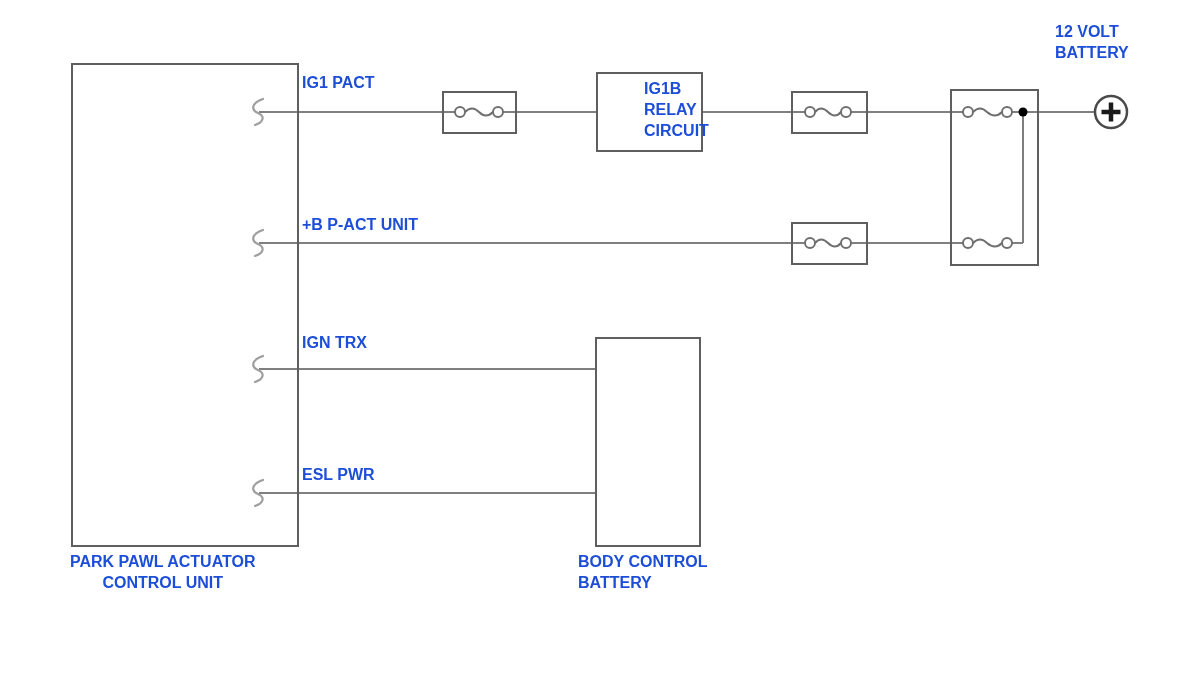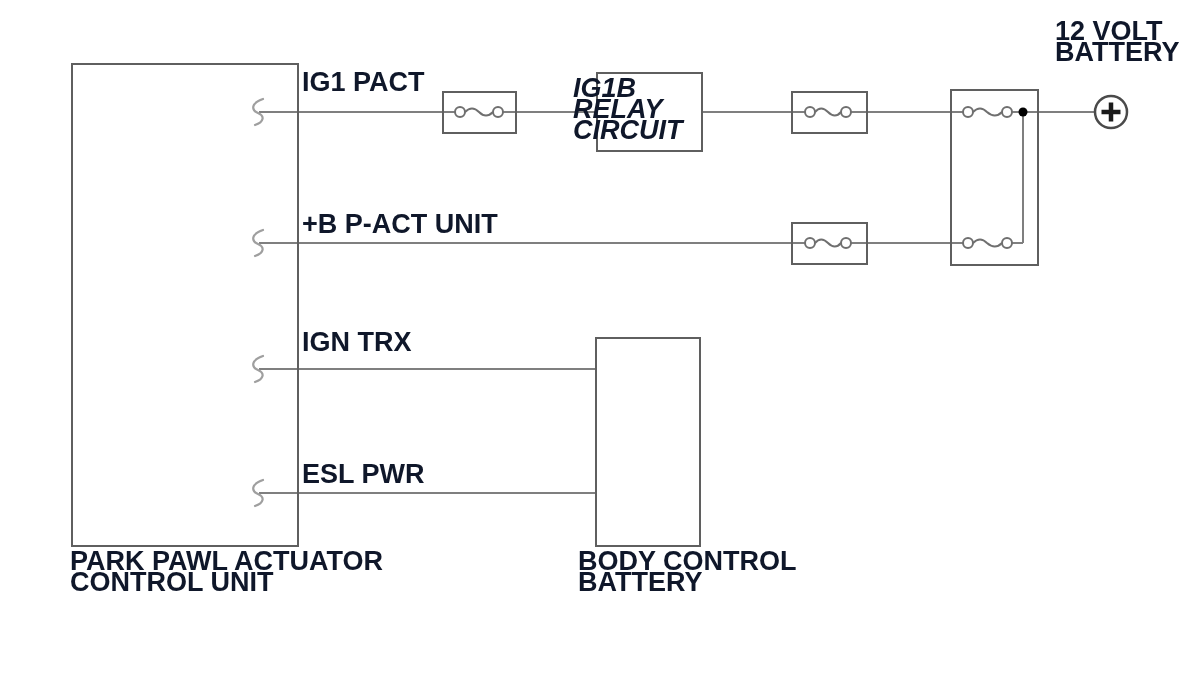--- a/index.html
+++ b/index.html
@@ -16,23 +16,23 @@
     font-family: "Liberation Sans", sans-serif;
   }
   .diagram-svg {
     position: absolute;
     left: 0;
     top: 0;
   }
   .lbl {
     position: absolute;
     font-weight: bold;
-    font-size: 27px;
+    font-size: 16px;
     line-height: 21px;
-    color: #0f172a;
+    color: #1d4ed8;
     white-space: nowrap;
     letter-spacing: 0px;
   }
   .wire { stroke: #7f7f7f; stroke-width: 2; fill: none; }
   .boxline { stroke: #5f5f5f; stroke-width: 2; fill: none; }
   .fuse-term { stroke: #6f6f6f; stroke-width: 2; fill: #ffffff; }
   .fuse-wave { stroke: #6f6f6f; stroke-width: 2; fill: none; }
   .squiggle { stroke: #9f9f9f; stroke-width: 2.2; fill: none; stroke-linecap: round; }
   .splice { fill: #000000; stroke: none; }
   .batt-circle { stroke: #4a4a4a; stroke-width: 2.5; fill: #ffffff; }
@@ -126,32 +126,32 @@
   </svg>
 
   <div class="lbl" style="left:302px; top:72px;">IG1 PACT</div>
 
   <div class="lbl" style="left:302px; top:214px;">+B P-ACT UNIT</div>
 
   <div class="lbl" style="left:302px; top:332px;">IGN TRX</div>
 
   <div class="lbl" style="left:302px; top:464px;">ESL PWR</div>
 
-  <div class="lbl" style="left:573px; top:78px;font-style:italic;">
+  <div class="lbl" style="left:644px; top:78px;">
     <span>IG1B</span><br>
     <span>RELAY</span><br>
     <span>CIRCUIT</span>
   </div>
 
   <div class="lbl" style="left:1055px; top:21px;">
     <span>12 VOLT</span><br>
     <span>BATTERY</span>
   </div>
 
-  <div class="lbl" style="left:70px; top:551px;">
+  <div class="lbl" style="left:70px; top:551px;text-align:center;">
     <span>PARK PAWL ACTUATOR</span><br>
     <span>CONTROL UNIT</span>
   </div>
 
   <div class="lbl" style="left:578px; top:551px;">
     <span>BODY CONTROL</span><br>
     <span>BATTERY</span>
   </div>
 
 </div>

